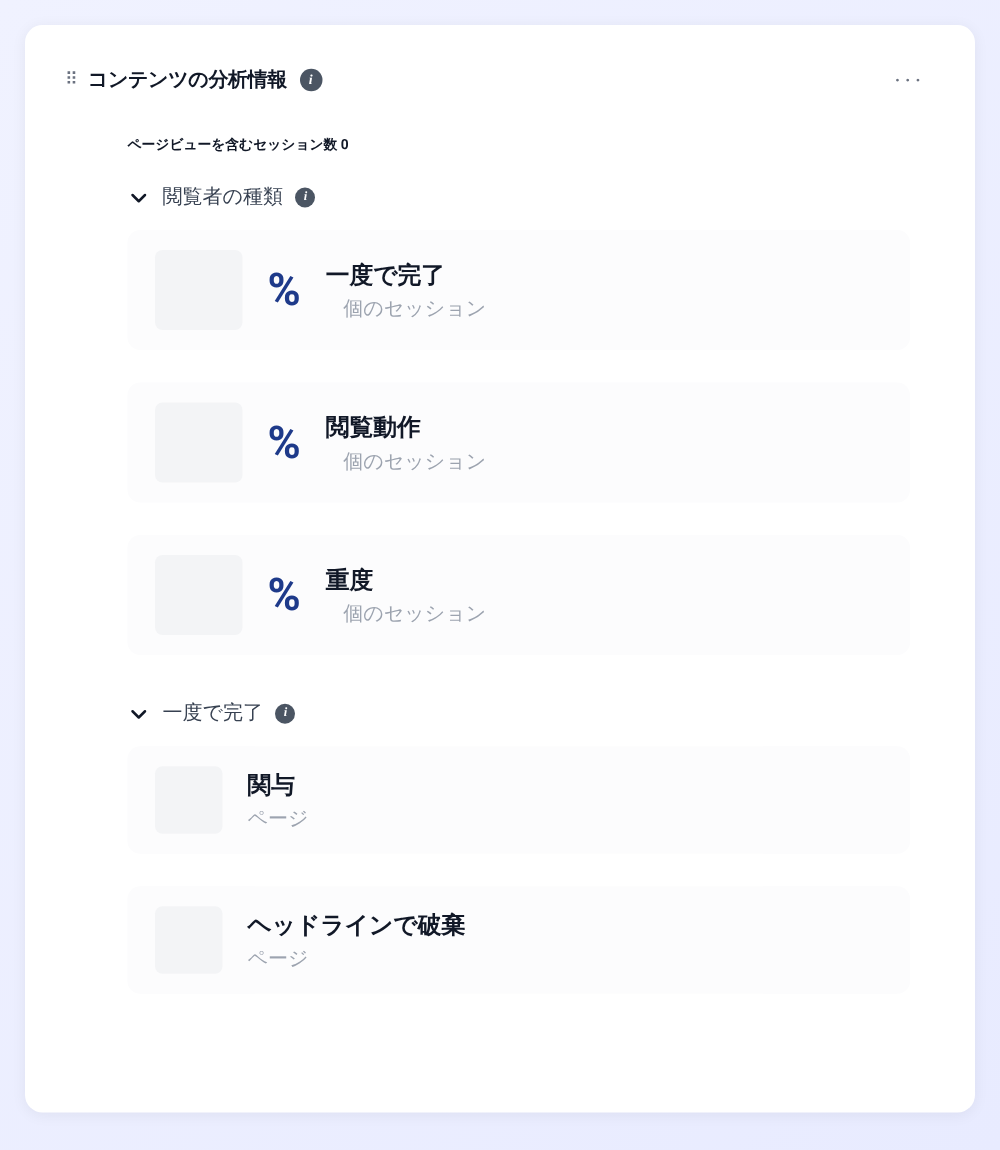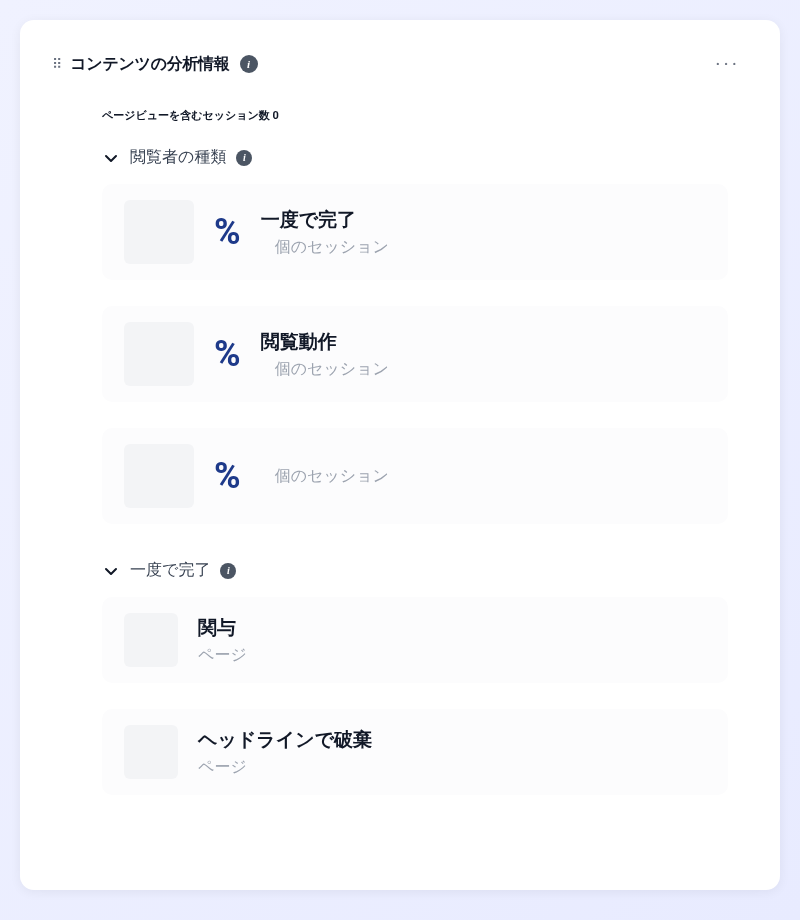--- a/index.html
+++ b/index.html
@@ -197,20 +197,21 @@
           <span class="item-percent">%</span>
           <div class="item-text">
             <span class="item-label">閲覧動作</span>
             <span class="item-sub">個のセッション</span>
           </div>
         </div>
         <div class="item">
           <div class="item-icon-box"></div>
           <span class="item-percent">%</span>
           <div class="item-text">
+            <span class="item-label">重度</span>
             <span class="item-sub">個のセッション</span>
           </div>
         </div>
       </div>
     </div>
 
     <div class="section">
       <div class="section-header">
         <span class="chevron">
           <svg width="16" height="16" viewBox="0 0 16 16" fill="none" stroke="currentColor" stroke-width="2" stroke-linecap="round" stroke-linejoin="round">

